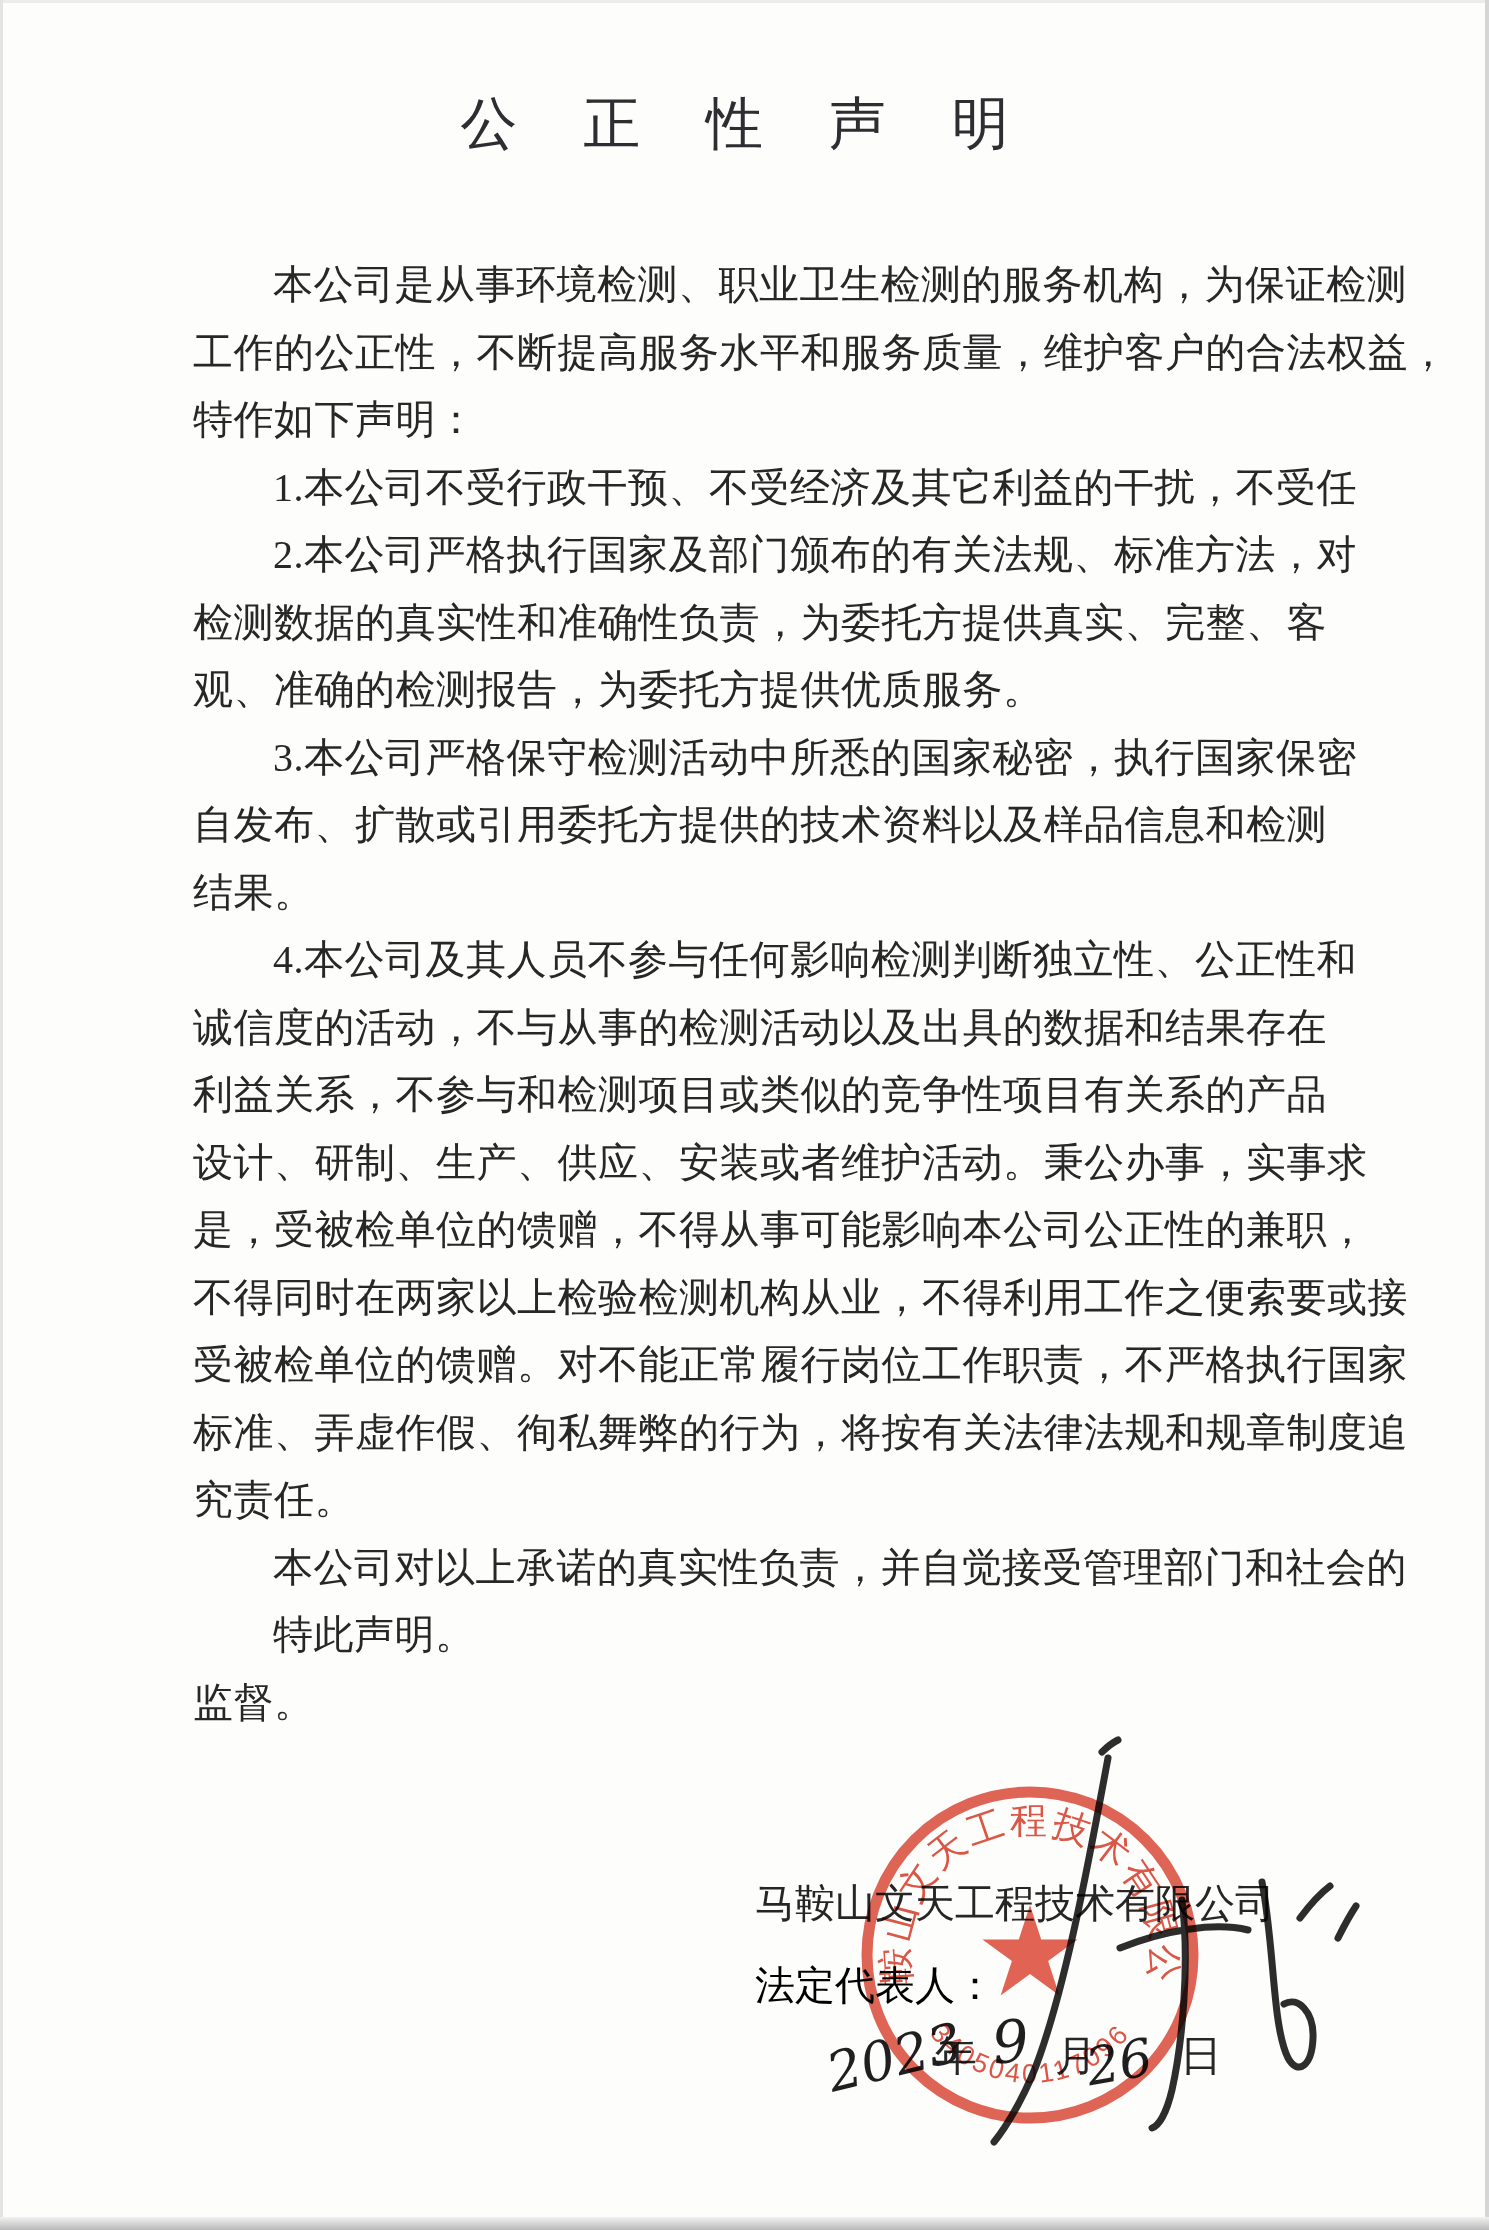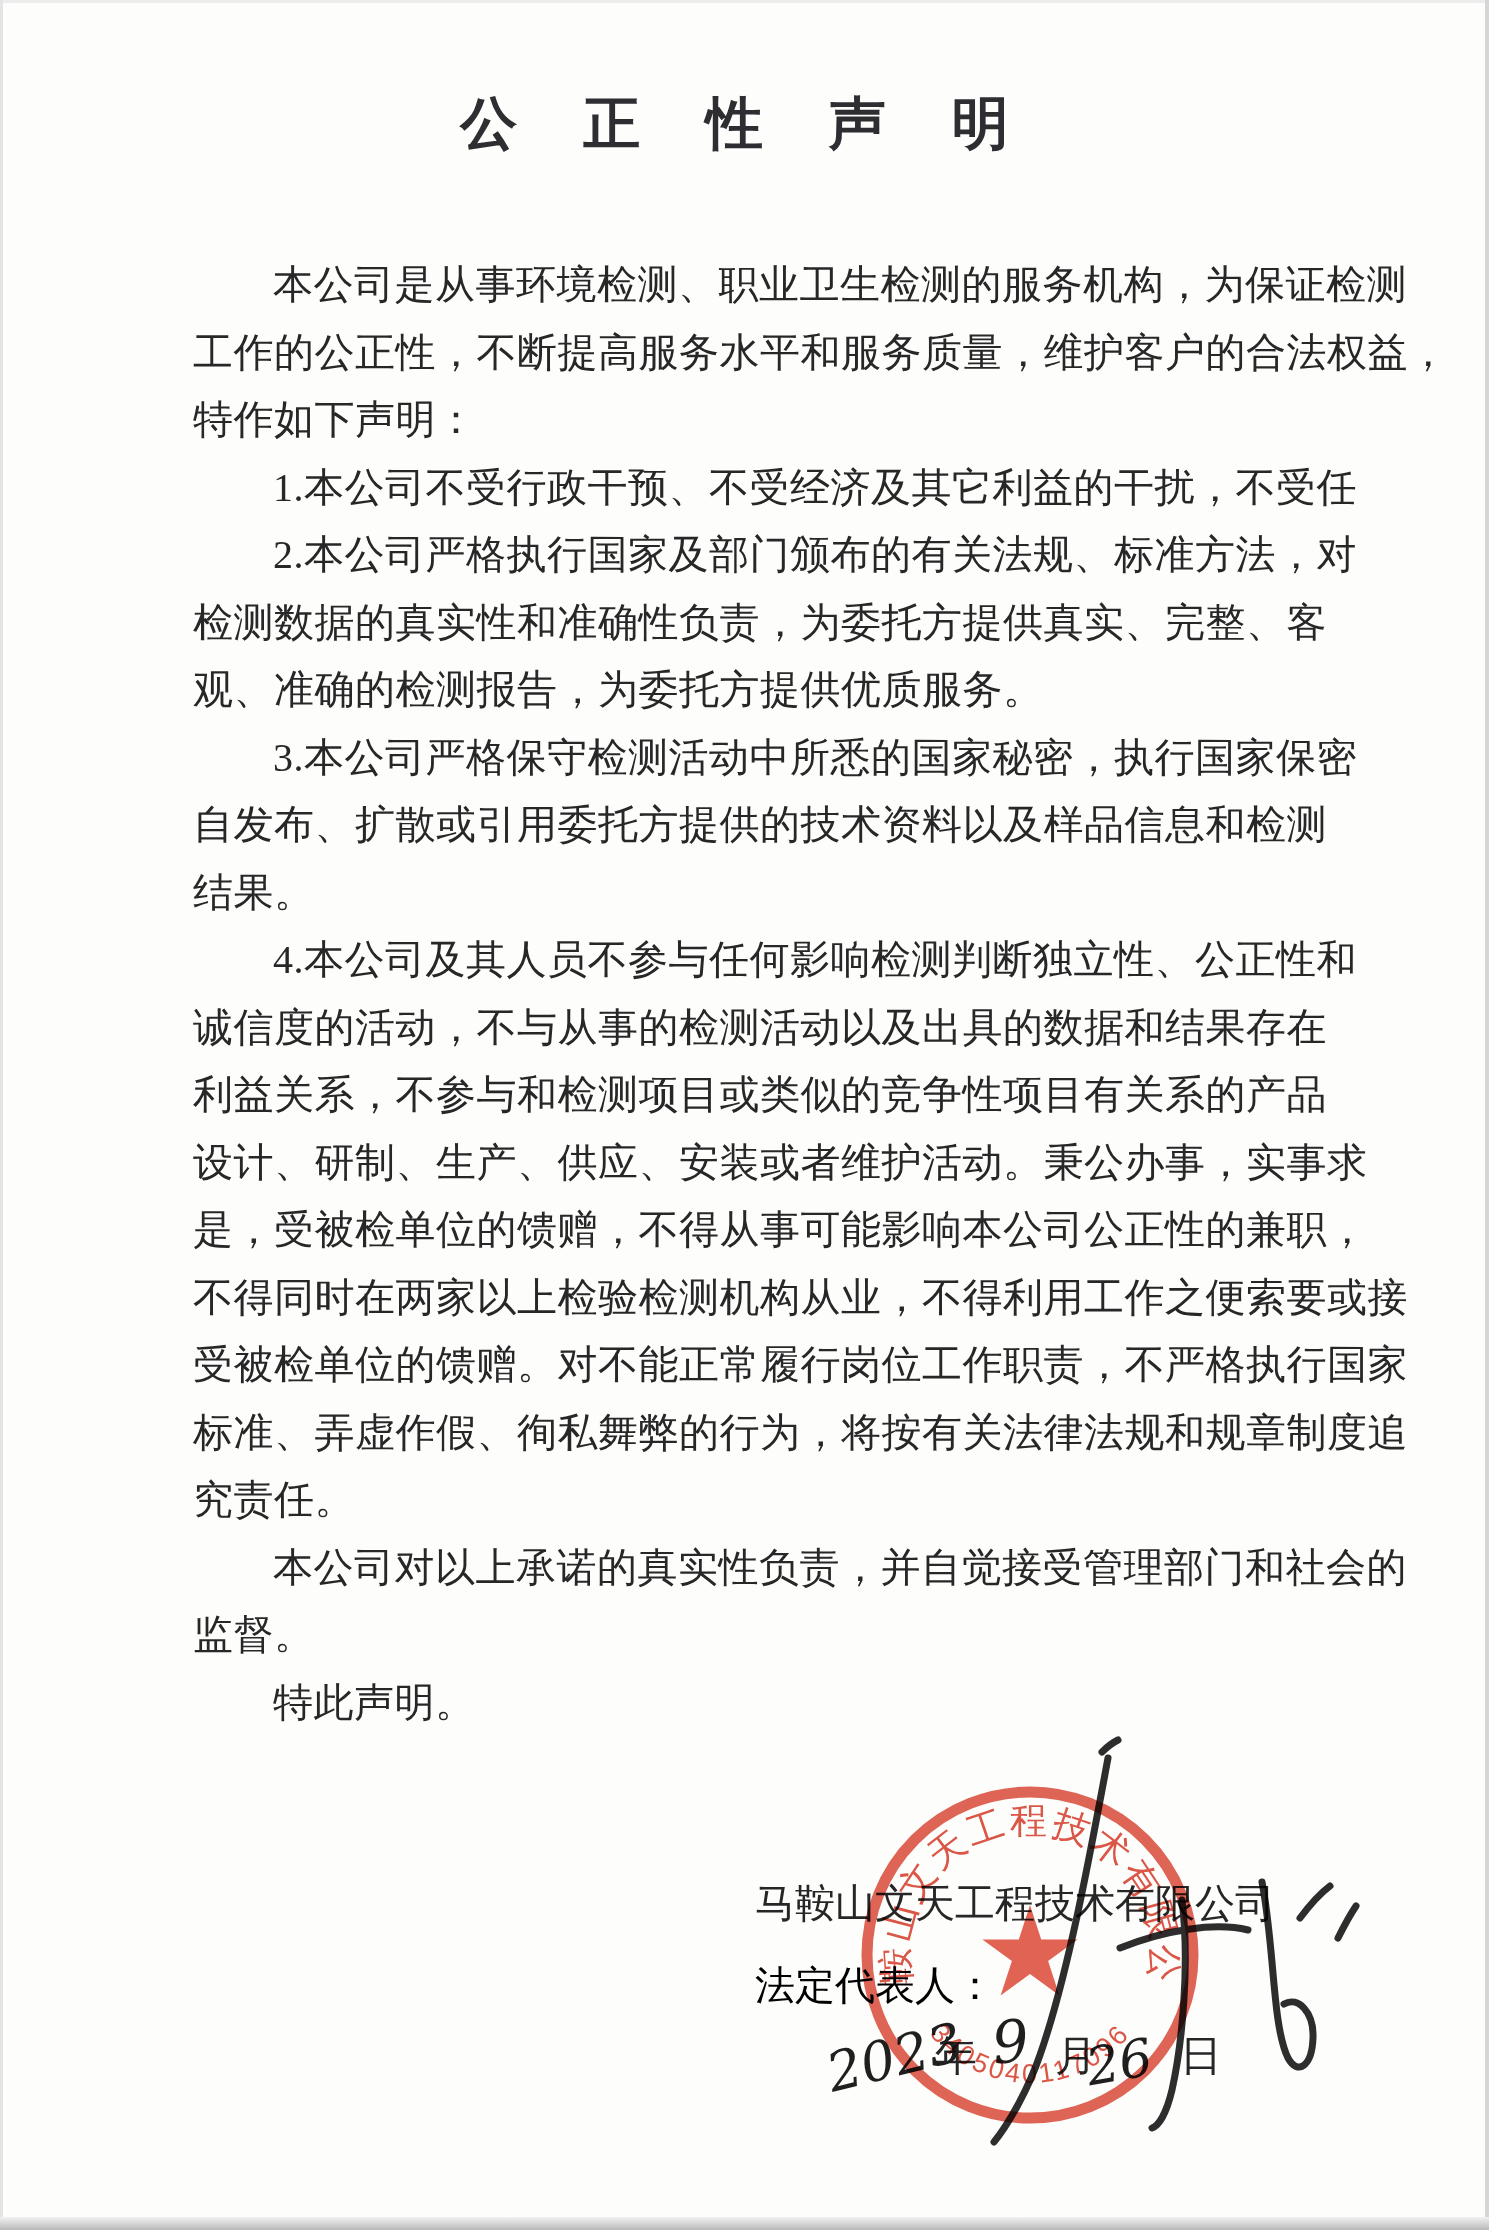--- a/index.html
+++ b/index.html
@@ -14,21 +14,21 @@
   
   .edge-top{position:absolute;left:0;top:0;width:100%;height:3px;background:#ececec;}
   .edge-left{position:absolute;left:0;top:0;width:3px;height:100%;background:#e4e4e4;}
   .edge-right{position:absolute;right:0;top:0;width:4px;height:100%;background:#d6d6d6;}
   .edge-bottom{position:absolute;left:0;bottom:0;width:100%;height:13px;
     background:linear-gradient(to bottom,#f2f2f2,#b9b9b9);}
   .title{
     position:absolute;left:0;top:86px;width:100%;
     text-align:center;
     font-family:"Liberation Sans","DejaVu Sans",sans-serif;
-    font-weight:bold;font-size:57px;color:#2e2e32;
+    font-weight:normal;font-size:57px;color:#2e2e32;
     letter-spacing:20px;word-spacing:10px;white-space:nowrap;
   }
   .body-text{
     position:absolute;left:172px;top:251px;width:1280px;
     font-size:40px;line-height:67.5px;letter-spacing:0.5px;
     color:#272727;
   }
   .line{white-space:nowrap;height:67.5px;margin-left:21px;}
   .line.indent{padding-left:80px;}
   .sig-company{position:absolute;left:755px;top:1876px;font-size:40px;white-space:nowrap;color:#262626;}
@@ -72,22 +72,22 @@
     <div class="line indent">4.本公司及其人员不参与任何影响检测判断独立性、公正性和</div>
     <div class="line">诚信度的活动，不与从事的检测活动以及出具的数据和结果存在</div>
     <div class="line">利益关系，不参与和检测项目或类似的竞争性项目有关系的产品</div>
     <div class="line">设计、研制、生产、供应、安装或者维护活动。秉公办事，实事求</div>
     <div class="line">是，受被检单位的馈赠，不得从事可能影响本公司公正性的兼职，</div>
     <div class="line">不得同时在两家以上检验检测机构从业，不得利用工作之便索要或接</div>
     <div class="line">受被检单位的馈赠。对不能正常履行岗位工作职责，不严格执行国家</div>
     <div class="line">标准、弄虚作假、徇私舞弊的行为，将按有关法律法规和规章制度追</div>
     <div class="line">究责任。</div>
     <div class="line indent">本公司对以上承诺的真实性负责，并自觉接受管理部门和社会的</div>
+    <div class="line indent">特此声明。</div>
     <div class="line">监督。</div>
-    <div class="line indent">特此声明。</div>
   </div>
 
   <div class="sig-company">马鞍山文天工程技术有限公司</div>
   <div class="sig-rep">法定代表人：</div>
 
   <span class="date-label dl-year">年</span>
   <span class="date-label dl-month">月</span>
   <span class="date-label dl-day">日</span>
 
   <span class="hand hand-year">2023</span>

